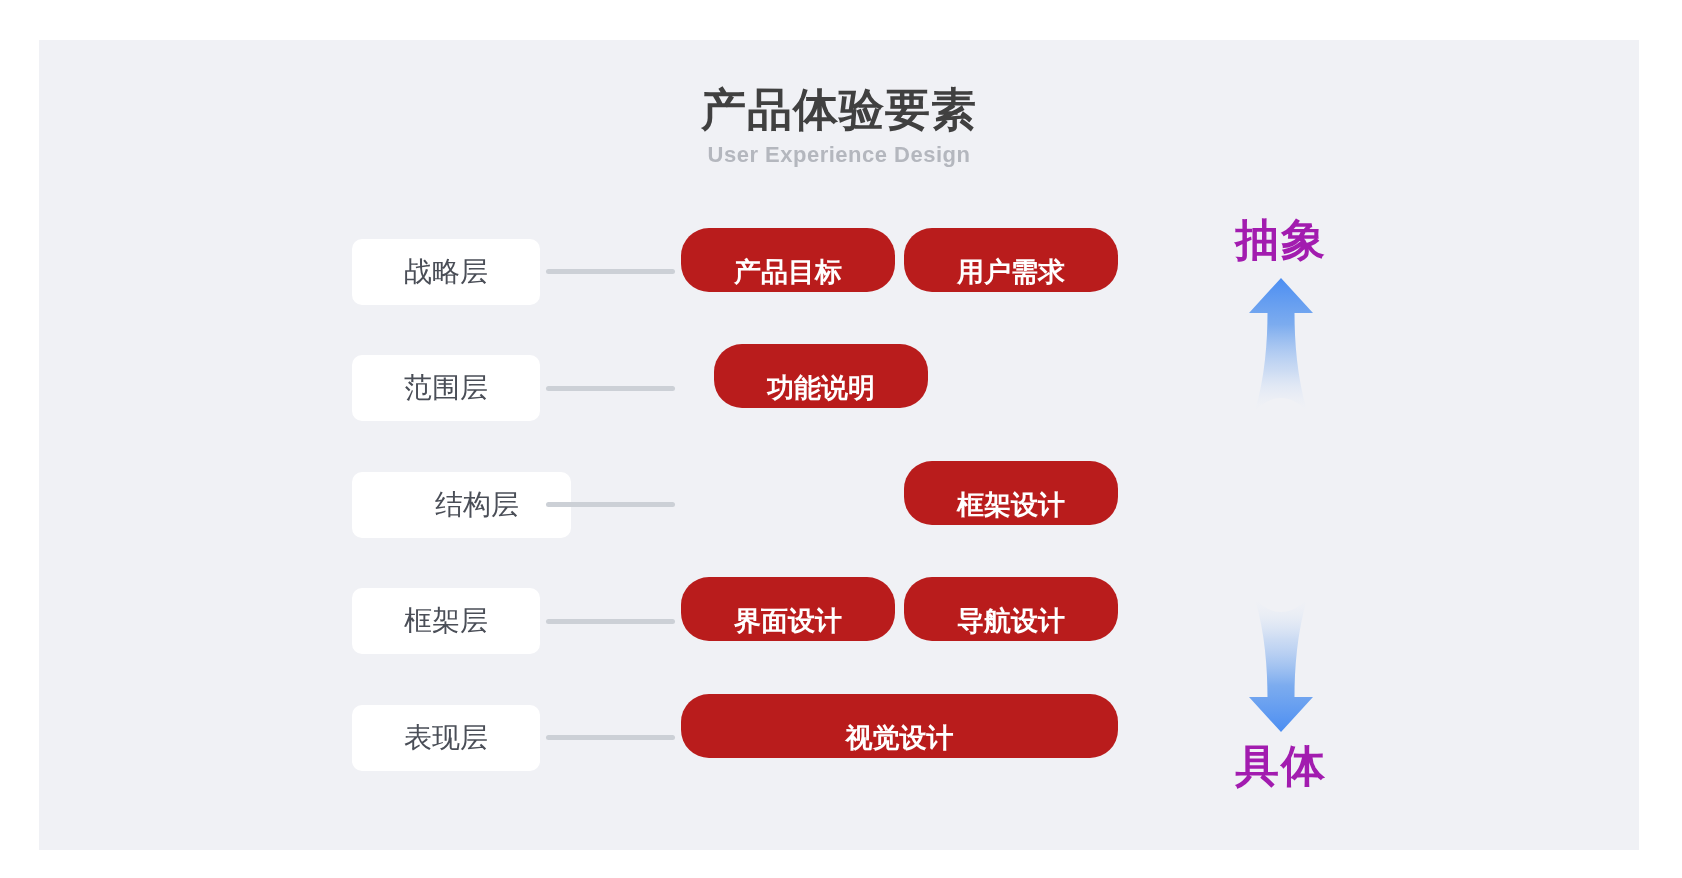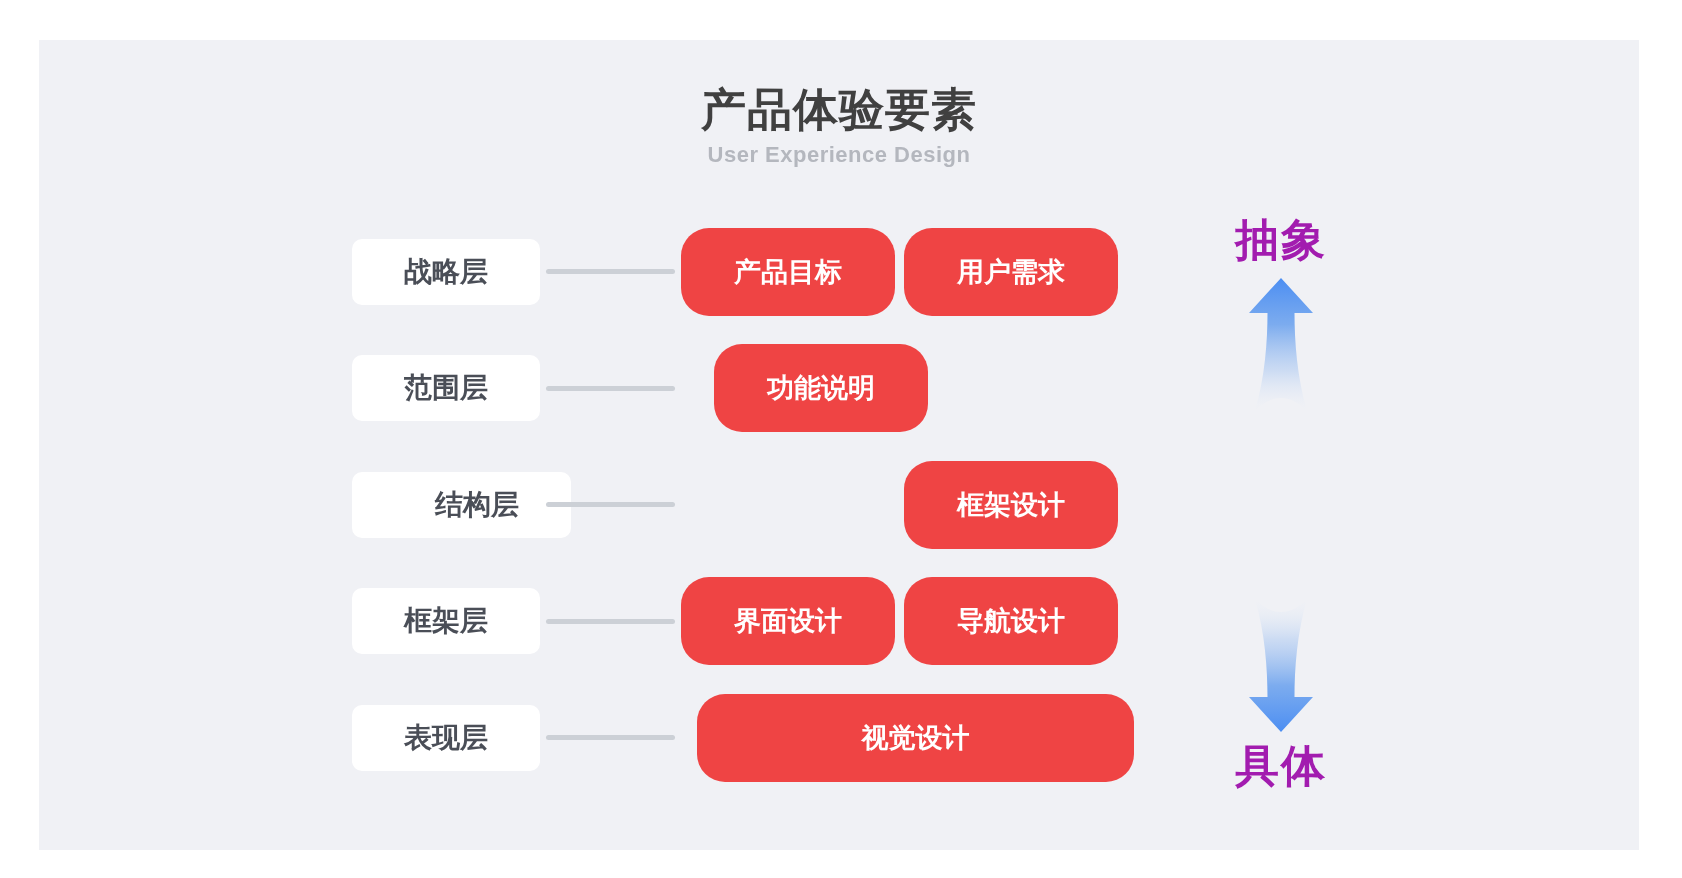--- a/index.html
+++ b/index.html
@@ -40,48 +40,48 @@
   }
   .layer-label {
     position: absolute;
     left: 352px;
     width: 188px; height: 66px;
     background: #FFFFFF;
     border-radius: 10px;
     text-align: center;
     line-height: 66px;
     font-size: 28px;
-    font-weight: 700;
+    font-weight: 400;
     color: #4A4E57;
   }
   .connector {
     position: absolute;
     left: 546px;
     width: 129px; height: 5px;
     background: #CCD0D6;
     border-radius: 3px;
   }
   .node {
     position: absolute;
-    height: 88px;
+    height: 64px;
     border-radius: 28px;
-    background: #ef4444;
+    background: #b91c1c;
     text-align: center;
     line-height: 88px;
     font-size: 27px;
     font-weight: 700;
     color: #FFFFFF;
   }
   .nA   { left: 681px; width: 214px; }
   .nB   { left: 904px; width: 214px; }
   .nWide{ left: 681px; width: 437px; }
 
   .lab1 { top: 239px; } .lab2 { top: 355px; } .lab3 { top: 472px; padding-left: 31px; } .lab4 { top: 588px; } .lab5 { top: 705px; }
   .con1 { top: 269px; } .con2 { top: 386px; } .con3 { top: 502px; } .con4 { top: 619px; } .con5 { top: 735px; }
-  .nod1 { top: 228px; } .nod2 { top: 344px; margin-left: 33px; } .nod3 { top: 461px; } .nod4 { top: 577px; } .nod5 { top: 694px; margin-left: 16px; }
+  .nod1 { top: 228px; } .nod2 { top: 344px; margin-left: 33px; } .nod3 { top: 461px; } .nod4 { top: 577px; } .nod5 { top: 694px; }
 
   .axis-label {
     position: absolute;
     left: 1181px;
     width: 200px;
     text-align: center;
     font-size: 44px;
     font-weight: 700;
     color: #a21caf;
     line-height: 1.0;

